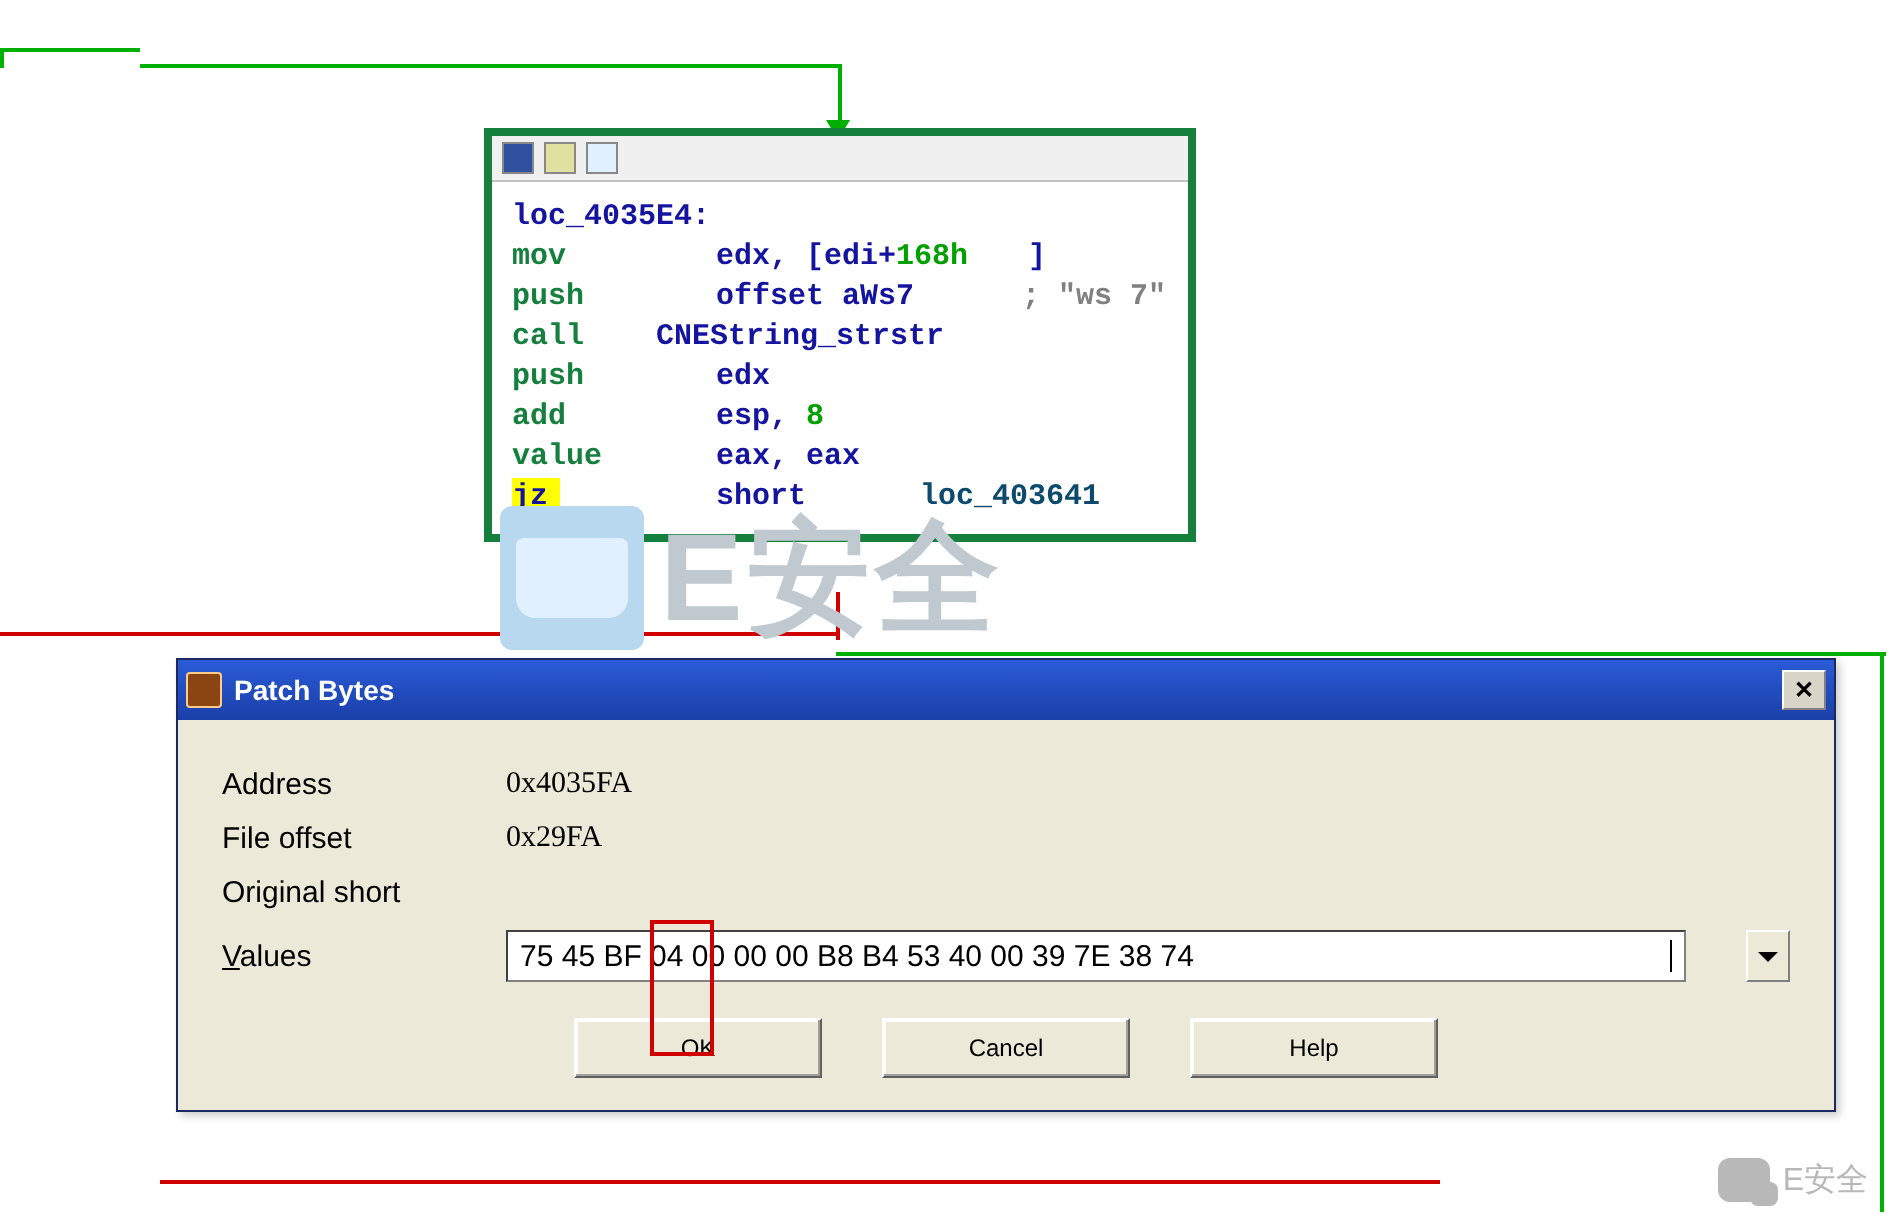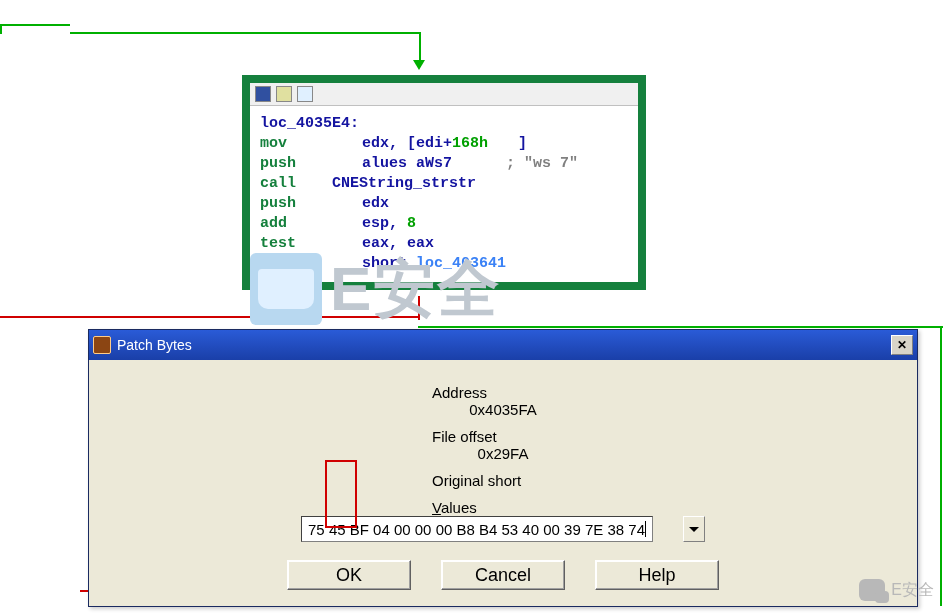--- a/index.html
+++ b/index.html
@@ -19,40 +19,40 @@
   .line-mid-h { position:absolute; left:70px; top:32px; width:350px; height:0; border-top:2px solid #00b000; }
   .arrow-mid { position:absolute; left:413px; top:60px; width:0; height:0; border-left:6px solid transparent; border-right:6px solid transparent; border-top:10px solid #00b000; }
   .line-red-left { position:absolute; left:0; top:316px; width:420px; height:0; border-top:2px solid #d00000; }
   .line-green-right-h { position:absolute; left:418px; top:326px; width:525px; height:0; border-top:2px solid #00b000; }
   .line-green-right-v { position:absolute; left:940px; top:326px; width:0; height:280px; border-left:2px solid #00b000; }
   .line-red-v-down { position:absolute; left:418px; top:296px; width:0; height:24px; border-left:2px solid #d00000; }
   .line-bottom-red { position:absolute; left:80px; top:590px; width:640px; height:0; border-top:2px solid #d00000; }
   
   
   .disasm-block {
-    position:absolute; left:242px; top:75px;
-    width:404px; background:#ffffff;
-    border:8px solid #15803d;
+    position:absolute; left:242px; top:64px;
+    width:356px; background:#ffffff;
+    border:4px solid #15803d;
   }
   .disasm-header {
     background:#f0f0f0; border-bottom:1px solid #c0c0c0;
     padding:3px 5px; display:flex; gap:5px; align-items:center;
   }
   .hicon { width:16px; height:16px; background:#3050a0; border:1px solid #888; }
   .hicon2 { width:16px; height:16px; background:#e0e0a0; border:1px solid #888; position:relative; }
   .hicon3 { width:16px; height:16px; background:#e0f0ff; border:1px solid #888; }
   .disasm-body { padding:8px 10px; font-family: 'Courier New', monospace; font-size:15px; line-height:20px; font-weight:bold; }
   .d-row { white-space:pre; }
   .c-label { color:#1414a0; }
   .c-mnem  { color:#15803d; display:inline-block; width:72px; }
   .c-reg   { color:#1414a0;margin-left:30px; }
   .c-num   { color:#00a000; }
   .c-func  { color:#1414a0; }
   .c-comment { color:#808080; }
-  .c-gray  { color:#3b82f6; }
+  .c-gray  { color:#0c4a6e;margin-left:48px; }
   .c-hl    { background:#ffff00; color:#1414a0; }
   
   
   .watermark {
     position:absolute; left:250px; top:247px; font-size:62px; color:#c0c8d0;
     font-weight:bold; letter-spacing:2px; z-index:5; display:flex; align-items:center;
   }
   .wm-icon { width:72px; height:72px; background:#b8d8f0; border-radius:6px; position:relative; margin-right:8px; display:flex; align-items:center; justify-content:center; }
   .wm-icon::before { content:""; width:56px; height:40px; background:#e0f0ff; border-radius:4px 4px 10px 10px; display:block; }
   
@@ -60,44 +60,44 @@
   .dialog {
     position:absolute; left:88px; top:329px; width:830px;
     border:1px solid #1a2a60; background:#ece9d8; z-index:10;
     box-shadow:2px 2px 4px rgba(0,0,0,0.2);
   }
   .titlebar {
     height:30px; background:linear-gradient(#2a5bd7,#1a3fa8);
     display:flex; align-items:center; padding:0 4px;
   }
   .titlebar-icon { width:18px; height:18px; background:#8b4513; border-radius:2px; margin-right:6px; border:1px solid #ffcc88; }
-  .titlebar-text { color:#fff; font-weight:normal; font-size:14px; flex:1; }
+  .titlebar-text { color:#fff; font-weight:bold; font-size:14px; flex:1; }
   .close-btn { width:22px; height:20px; background:#d8d4c8; border:1px solid #fff; border-right-color:#808080; border-bottom-color:#808080; display:flex; align-items:center; justify-content:center; font-family:Arial; font-weight:bold; font-size:12px; }
   .dlg-body { padding:14px 22px 16px 22px; font-size:15px; }
-  .dlg-row { display:flex; align-items:center; margin:10px 0;flex-direction:column; }
+  .dlg-row { display:flex; align-items:center; margin:10px 0; }
   .dlg-label { width:142px; }
   .dlg-label u { text-decoration:underline; }
-  .dlg-value { font-family:Liberation Sans, sans-serif; }
+  .dlg-value { font-family:Liberation Serif, serif; }
   .values-input {
     flex:1; height:26px; background:#fff; border:1px solid #808080;
     border-top-color:#404040; border-left-color:#404040; padding:2px 6px;
     font-size:15px; display:flex; align-items:center; justify-content:space-between;
   }
   .dropdown-wrap { display:flex; }
   .dropdown-btn { width:22px; height:26px; background:#ece9d8; border:1px solid #fff; border-right-color:#808080; border-bottom-color:#808080; display:flex; align-items:center; justify-content:center; margin-left:6px; }
   .arrow-down { width:0; height:0; border-left:5px solid transparent; border-right:5px solid transparent; border-top:5px solid #000; }
   .red-box { position:absolute; border:2px solid #d00000; pointer-events:none; }
   .red-box1 { left:236px; top:100px; width:32px; height:68px; }
   .btn-row { display:flex; justify-content:center; gap:30px; margin-top:18px; }
   .win-btn {
     width:124px; height:30px; background:#ece9d8;
     border:1px solid #fff; border-right-color:#606060; border-bottom-color:#606060;
     box-shadow:inset -1px -1px 0 #a0a0a0, inset 1px 1px 0 #fff;
     display:flex; align-items:center; justify-content:center;
-    font-size:18px; cursor:pointer;
+    font-size:12px; cursor:pointer;
   }
   
   .wechat { position:absolute; right:18px; bottom:12px; display:flex; align-items:center; gap:6px; color:#b8b8b8; font-size:16px; z-index:20; }
   .wechat-icon { width:26px; height:22px; background:#b8b8b8; border-radius:6px; position:relative; }
   .wechat-icon::after { content:""; position:absolute; right:-4px; bottom:-2px; width:14px; height:12px; background:#b8b8b8; border-radius:4px; }
 </style>
 </head>
 <body>
 
 <div class="line-left-top"></div>
@@ -118,25 +118,25 @@
 
 <div class="disasm-block">
   <div class="disasm-header">
     <div class="hicon"></div>
     <div class="hicon2"></div>
     <div class="hicon3"></div>
   </div>
   <div class="disasm-body">
     <div class="d-row"><span class="c-label">loc_4035E4:</span></div>
     <div class="d-row"><span class="c-mnem">mov</span><span class="c-reg">edx, [edi+</span><span class="c-num">168h</span><span class="c-reg">]</span></div>
-    <div class="d-row"><span class="c-mnem">push</span><span class="c-reg">alues aWs7</span>      <span class="c-comment">; "ws 7"</span></div>
+    <div class="d-row"><span class="c-mnem">push</span><span class="c-reg">offset aWs7</span>      <span class="c-comment">; "ws 7"</span></div>
     <div class="d-row"><span class="c-mnem">call</span><span class="c-func">CNEString_strstr</span></div>
     <div class="d-row"><span class="c-mnem">push</span><span class="c-reg">edx</span></div>
     <div class="d-row"><span class="c-mnem">add</span><span class="c-reg">esp, </span><span class="c-num">8</span></div>
-    <div class="d-row"><span class="c-mnem">test</span><span class="c-reg">eax, eax</span></div>
+    <div class="d-row"><span class="c-mnem">value</span><span class="c-reg">eax, eax</span></div>
     <div class="d-row"><span class="c-hl" style="display:inline-block;width:24px">jz</span><span style="display:inline-block;width:48px"></span><span class="c-reg">short </span><span class="c-gray">loc_403641</span></div>
   </div>
 </div>
 
 <div class="dialog">
   <div class="titlebar">
     <div class="titlebar-icon"></div>
     <div class="titlebar-text">Patch Bytes</div>
     <div class="close-btn">
         <span>✕</span>

